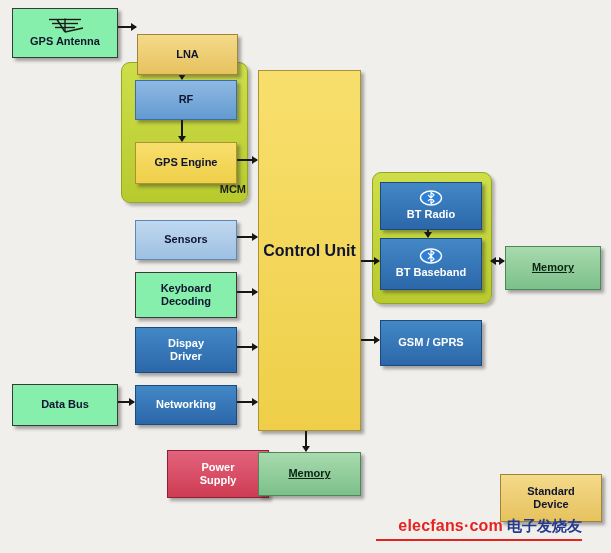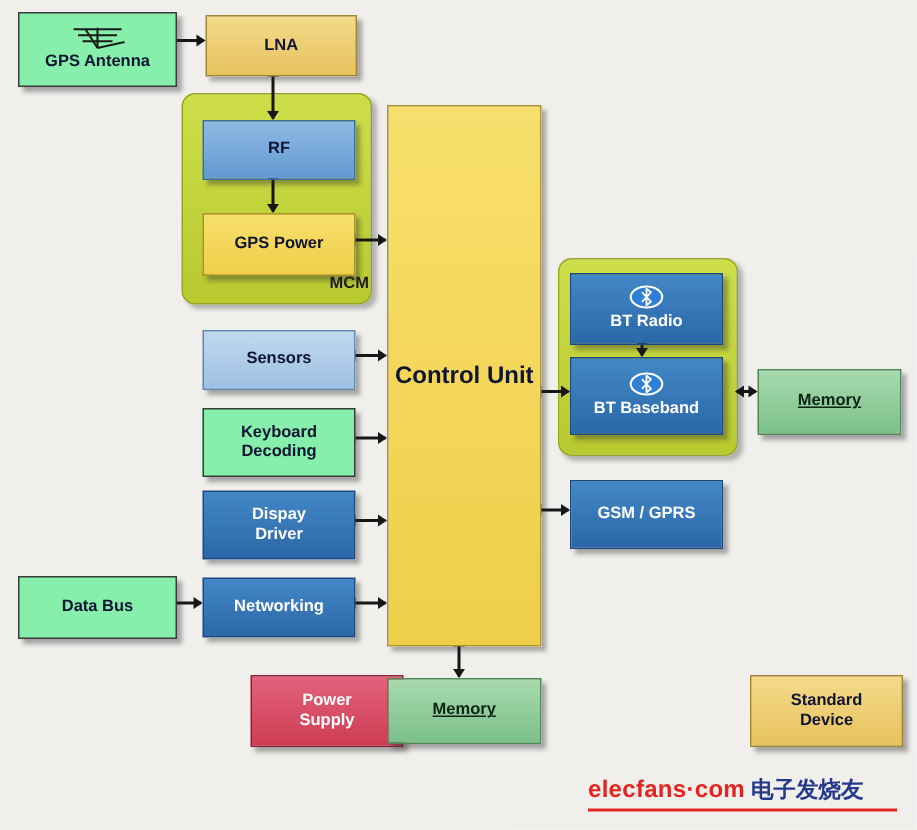--- a/index.html
+++ b/index.html
@@ -5,42 +5,42 @@
   html,body{margin:0;padding:0;}
   body{font-family:"Liberation Sans",sans-serif;background:#ffffff;}
   #canvas{position:relative;width:611px;height:553px;background:#f1efec;overflow:hidden;}
 
   .box{position:absolute;z-index:3;display:flex;flex-direction:column;align-items:center;justify-content:center;
        text-align:center;font-weight:bold;font-size:11px;color:#0f1430;line-height:1.2;
        box-shadow:3px 3px 3px rgba(40,40,40,.38);padding:2px;}
   .box .lbl{white-space:pre-line;}
   .big{font-size:16px;}
   .white{background:#86efac;border:1px solid #3a3a3a;}
-  .tan{background:linear-gradient(#f4da8a,#e7c25e);border:1px solid #a08538;}
+  .tan{background:linear-gradient(#f4da8a,#e7c25e);border:1px solid #a08538;margin-top:24px;}
   .yellow{background:linear-gradient(#f8df6d,#efcf49);border:1px solid #ab942f;}
   .blue-dark{background:linear-gradient(#4388c6,#2b67a9);border:1px solid #1c4a7e;color:#fff;}
   .blue-mid{background:linear-gradient(#8fb9e4,#639ad0);border:1px solid #3a6ea8;}
   .blue-light{background:linear-gradient(#c0d8ef,#9ec0e2);border:1px solid #5e88b4;}
   .green{background:linear-gradient(#a8daae,#7cc08a);border:1px solid #4c8758;color:#0c2413;text-decoration:underline;}
   .red{background:linear-gradient(#e2637c,#ce3c53);border:1px solid #8e2234;color:#fff;margin-left:32px;}
 
   .group{position:absolute;z-index:1;background:linear-gradient(#cdde4a,#b8ca2e);
          border:1px solid #93a521;border-radius:9px;box-shadow:3px 3px 3px rgba(40,40,40,.3);}
   .group-label{position:absolute;z-index:2;font-weight:bold;font-size:11px;color:#1c1c1c;text-align:center;}
 
   .ah{position:absolute;z-index:2;height:2px;background:#161616;}
   .ah::before{content:"";position:absolute;left:-1px;top:-3px;border-top:4px solid transparent;border-bottom:4px solid transparent;border-right:6px solid #161616;}
   .ah::after{content:"";position:absolute;right:-1px;top:-3px;border-top:4px solid transparent;border-bottom:4px solid transparent;border-left:6px solid #161616;}
   .av{position:absolute;z-index:2;width:2px;background:#161616;}
   .av::before{content:"";position:absolute;top:-1px;left:-3px;border-left:4px solid transparent;border-right:4px solid transparent;border-bottom:6px solid #161616;}
   .av::after{content:"";position:absolute;bottom:-1px;left:-3px;border-left:4px solid transparent;border-right:4px solid transparent;border-top:6px solid #161616;}
 
   .icon{display:block;margin-bottom:2px;line-height:0;}
 
-  #logo{position:absolute;z-index:3;left:392px;top:517px;width:206px;}
+  #logo{position:absolute;z-index:3;left:376px;top:517px;width:206px;text-align:right;}
   #logo .site{color:#e52320;font-weight:bold;font-size:16px;letter-spacing:.2px;}
   #logo .cn{color:#25398c;font-weight:bold;font-size:15px;margin-left:4px;}
   #logo .rule{height:2px;background:#e52320;margin-top:3px;}
 </style>
 </head>
 <body>
 
 <div id="canvas">
 
   <div class="group" style="left:121px;top:62px;width:125px;height:139px;"></div>
@@ -81,21 +81,21 @@
 
   <div class="box tan" style="left:137px;top:10px;width:95px;height:35px;">
     <span class="lbl">LNA</span>
   </div>
 
   <div class="box blue-mid" style="left:135px;top:80px;width:96px;height:34px;">
     <span class="lbl">RF</span>
   </div>
 
   <div class="box yellow" style="left:135px;top:142px;width:96px;height:36px;">
-    <span class="lbl">GPS Power</span>
+    <span class="lbl">GPS Engine</span>
   </div>
 
   <div class="box blue-light" style="left:135px;top:220px;width:96px;height:34px;">
     <span class="lbl">Sensors</span>
   </div>
 
   <div class="box white" style="left:135px;top:272px;width:96px;height:40px;">
     <span class="lbl">Keyboard
 Decoding</span>
   </div>

